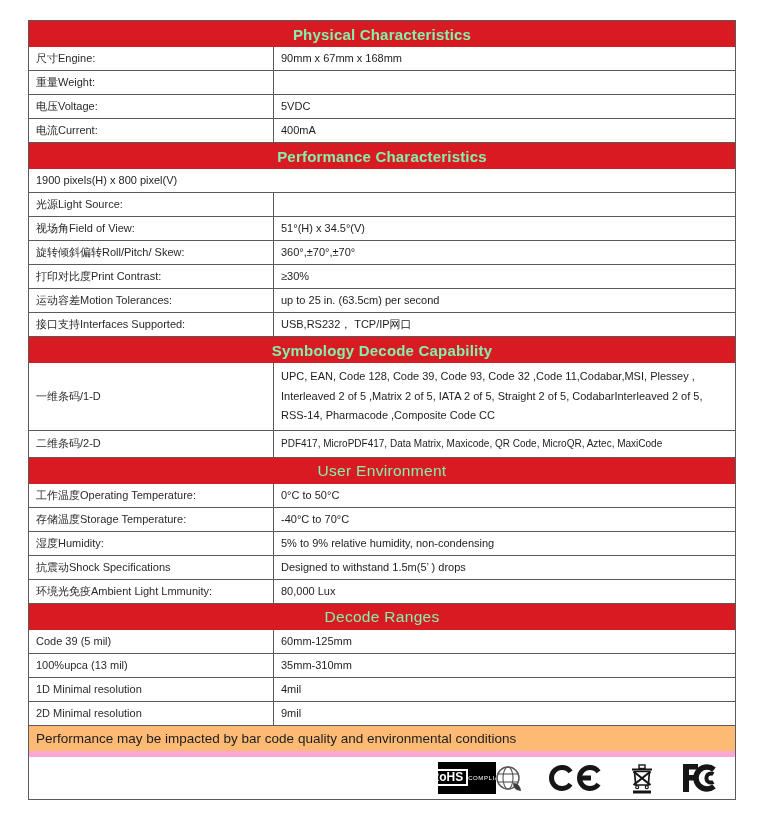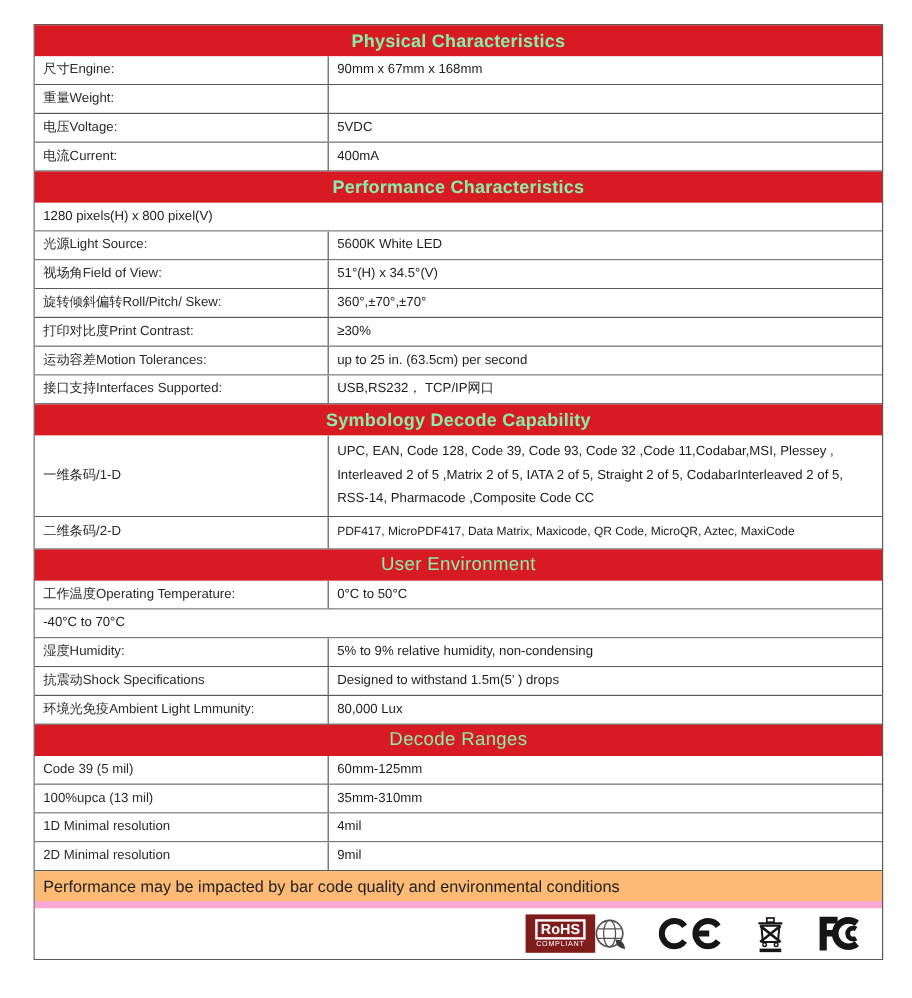--- a/index.html
+++ b/index.html
@@ -17,22 +17,22 @@
   .cell { font-size:11px; line-height:17px; padding:3px 8px 3px 7px; }
   .cell.label { width:245px; flex:0 0 245px; border-right:1px solid #5a5a5a; color:#2a2a2a; }
   .cell.value { flex:1; color:#1d1d1d; }
   .cell.multiline { line-height:19.5px; padding-top:4px; padding-bottom:4px; }
   .cell.small { font-size:10px; line-height:18px; }
   .note-row { border-bottom:6px solid #f9a8d4; background:#fdba74; }
   .note-row .note { font-size:13.5px; line-height:17px; padding:4px 8px 4px 7px; color:#1d1d1d; }
   .logos-row { display:flex; align-items:center; justify-content:flex-end;
     gap:24px; height:42px; padding:4px 14px; background:#fff; }
   .rohs-wrap { display:flex; align-items:center; }
-  .rohs { background:#7f1d1d; color:#fff; width:58px; height:32px;
-    display:flex; flex-direction:column; align-items:center; justify-content:center; }
+  .rohs { background:#000000; color:#fff; width:58px; height:32px;
+    display:flex; flex-direction:row; align-items:center; justify-content:center; }
   .rohs-top { border:2px solid #fff; font-weight:700; font-size:12px; line-height:13px; padding:0 3px; }
   .rohs-bottom { font-size:6px; letter-spacing:0.6px; margin-top:1px; }
   .globe { margin-left:-3px; }
   svg { display:block; }
 </style>
 </head>
 <body>
 
 <div class="sheet">
   <div class="spec-table">
@@ -53,25 +53,24 @@
     </div>
     <div class="row">
       <div class="cell label">电流Current:</div>
       <div class="cell value">400mA</div>
     </div>
 
     <div class="sec-header bold">
       <span>Performance Characteristics</span>
     </div>
     <div class="row">
-      <div class="cell value">1280 pixels(H) x 800 pixel(V)</div>
+      <div class="cell value">1900 pixels(H) x 800 pixel(V)</div>
     </div>
     <div class="row">
       <div class="cell label">光源Light Source:</div>
-      <div class="cell value">5600K White LED</div>
     </div>
     <div class="row">
       <div class="cell label">视场角Field of View:</div>
       <div class="cell value">51°(H) x 34.5°(V)</div>
     </div>
     <div class="row">
       <div class="cell label">旋转倾斜偏转Roll/Pitch/ Skew:</div>
       <div class="cell value">360°,±70°,±70°</div>
     </div>
     <div class="row">
@@ -100,20 +99,21 @@
     </div>
 
     <div class="sec-header light">
       <span>User Environment</span>
     </div>
     <div class="row">
       <div class="cell label">工作温度Operating Temperature:</div>
       <div class="cell value">0°C to 50°C</div>
     </div>
     <div class="row">
+      <div class="cell label">存储温度Storage Temperature:</div>
       <div class="cell value">-40°C to 70°C</div>
     </div>
     <div class="row">
       <div class="cell label">湿度Humidity:</div>
       <div class="cell value">5% to 9% relative humidity, non-condensing</div>
     </div>
     <div class="row">
       <div class="cell label">抗震动Shock Specifications</div>
       <div class="cell value">Designed to withstand 1.5m(5’ ) drops</div>
     </div>

